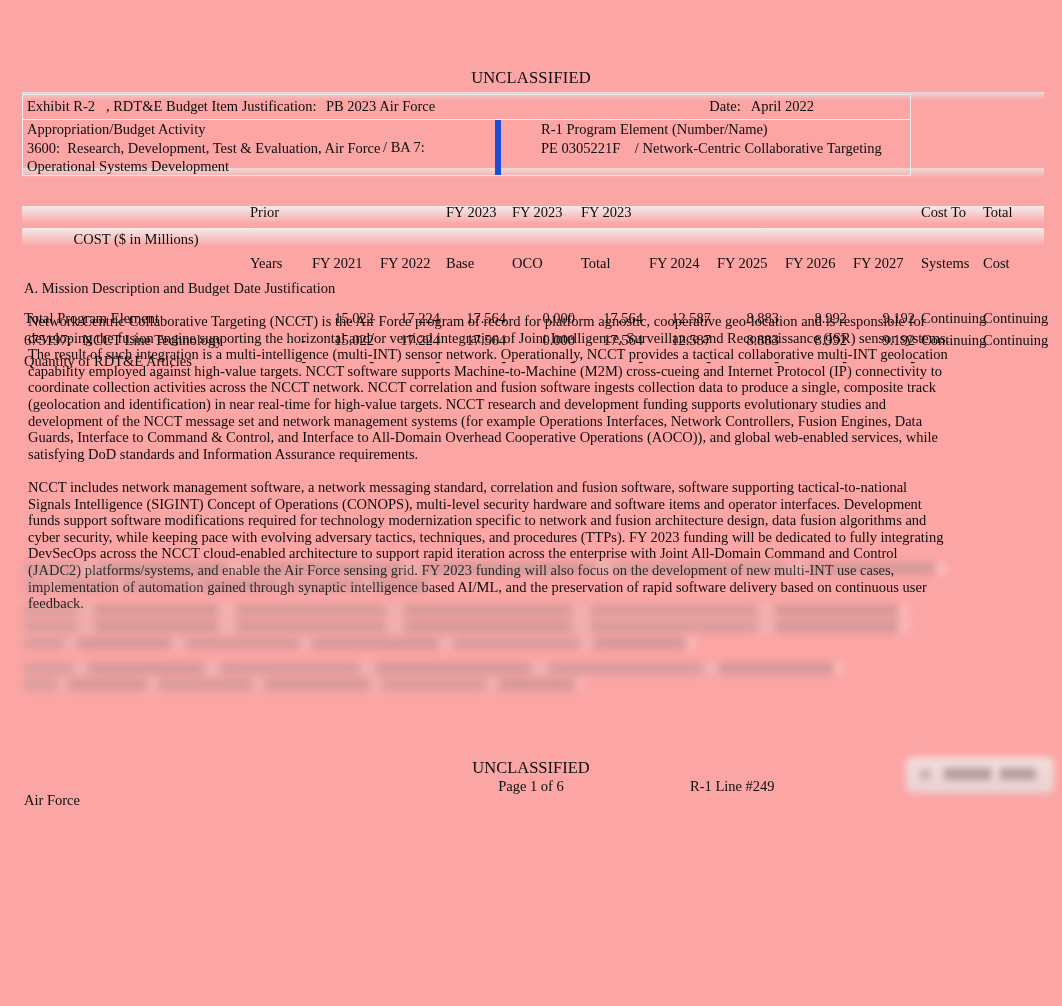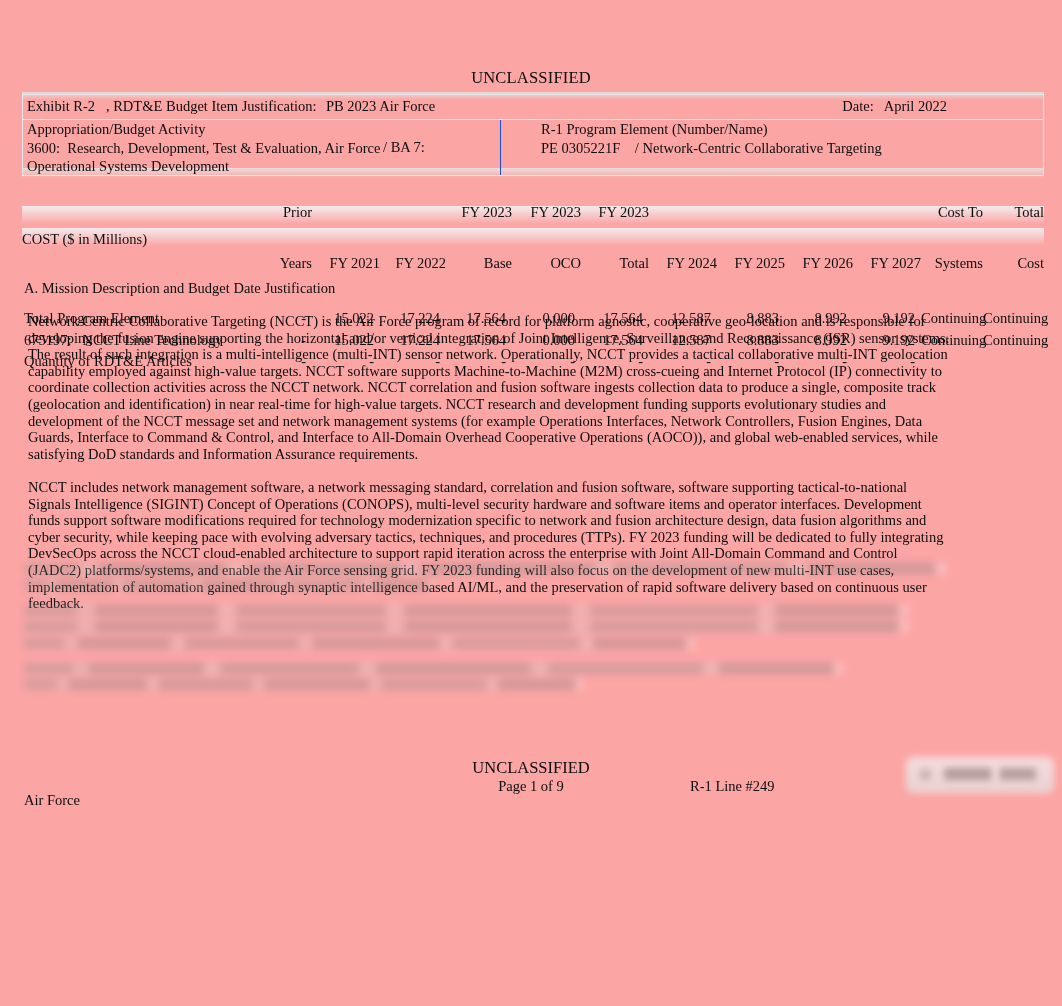--- a/index.html
+++ b/index.html
@@ -54,21 +54,21 @@
     text-align: center;
     font-size: 16.5px;
     letter-spacing: .2px;
   }
 
   
   #header-box {
     position: absolute;
     left: 22px;
     top: 94px;
-    width: 1022px;
+    width: 889px;
     border: 1px solid #e9e9e9;
     box-sizing: border-box;
   }
   #exhibit-row {
     position: relative;
     height: 25px;
     border-bottom: 1px solid #ededed;
     box-sizing: border-box;
   }
   .exhibit-label {
@@ -96,21 +96,21 @@
   #ident-row {
     position: relative;
     height: 55px;
   }
   #approp-cell {
     position: absolute;
     left: 0;
     top: 0;
     width: 478px;
     height: 55px;
-    border-right: 1px solid #1d4ed8;
+    border-right: 6px solid #1d4ed8;
     box-sizing: border-box;
   }
   #pe-cell {
     position: absolute;
     left: 478px;
     top: 0;
     width: 544px;
     height: 55px;
     margin-left: 36px;
   }
@@ -140,26 +140,26 @@
   }
   #cost-table th, #cost-table td {
     padding: 0;
     font-weight: normal;
     vertical-align: bottom;
     white-space: pre;
   }
   #cost-table thead th {
     height: 38px;
     line-height: 17px;
-    text-align: right;
+    text-align: left;
     vertical-align: bottom;
     padding-bottom: 2px;
   }
   #cost-table thead th.col-label {
-    text-align: left;
+    text-align: center;
     vertical-align: middle;
     padding-bottom: 0;
   }
   #cost-table tbody td {
     height: 21.5px;
     line-height: 21.5px;
     text-align: right;
     padding-right: 6px;
   }
   #cost-table tbody td.rowname {
@@ -469,17 +469,17 @@
   <div id="floating-control">
     <div class="fc-dot"></div>
     <div class="fc-text"></div>
   </div>
 
   <div id="footer">
     <div id="footer-left">
       <div>Air Force</div>
     </div>
     <div id="classification-bottom">UNCLASSIFIED</div>
-    <div id="footer-page">Page 1 of 9</div>
+    <div id="footer-page">Page 1 of 6</div>
     <div id="footer-line">R-1 Line #249</div>
   </div>
 
 </div>
 
 </body></html>

